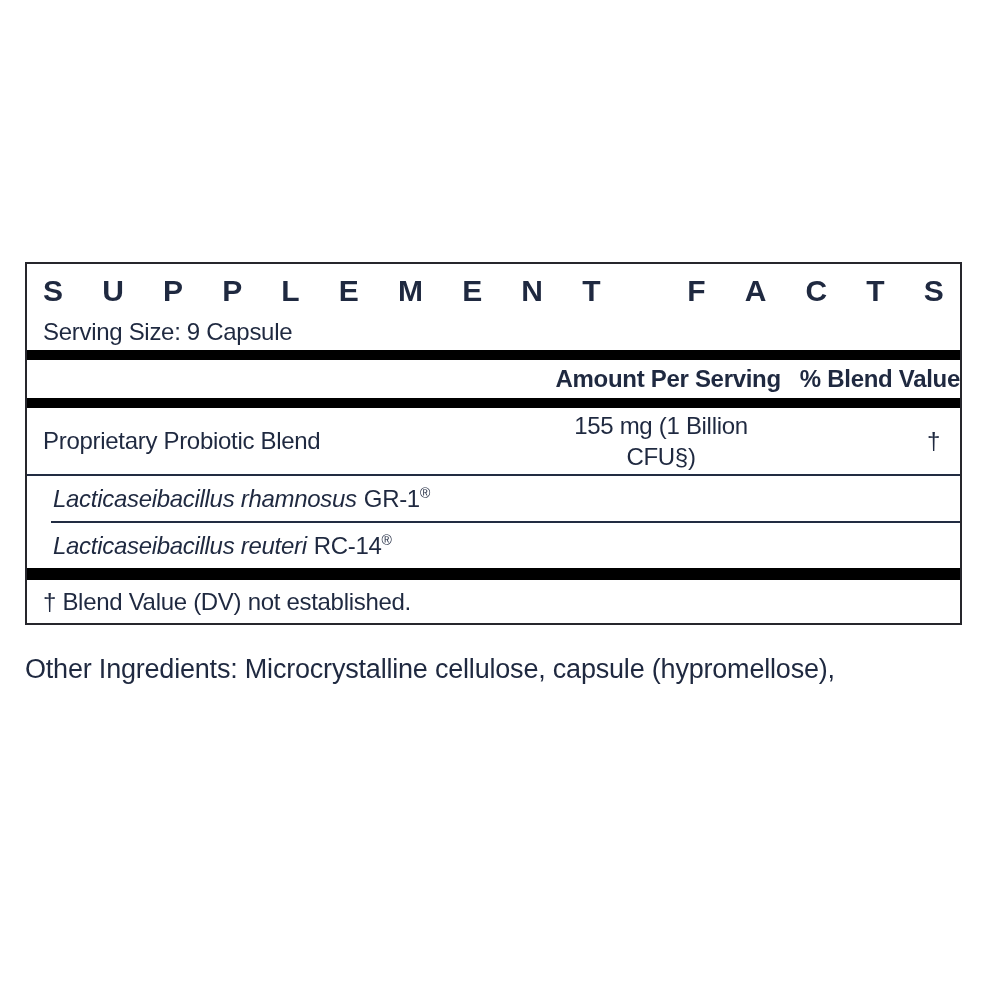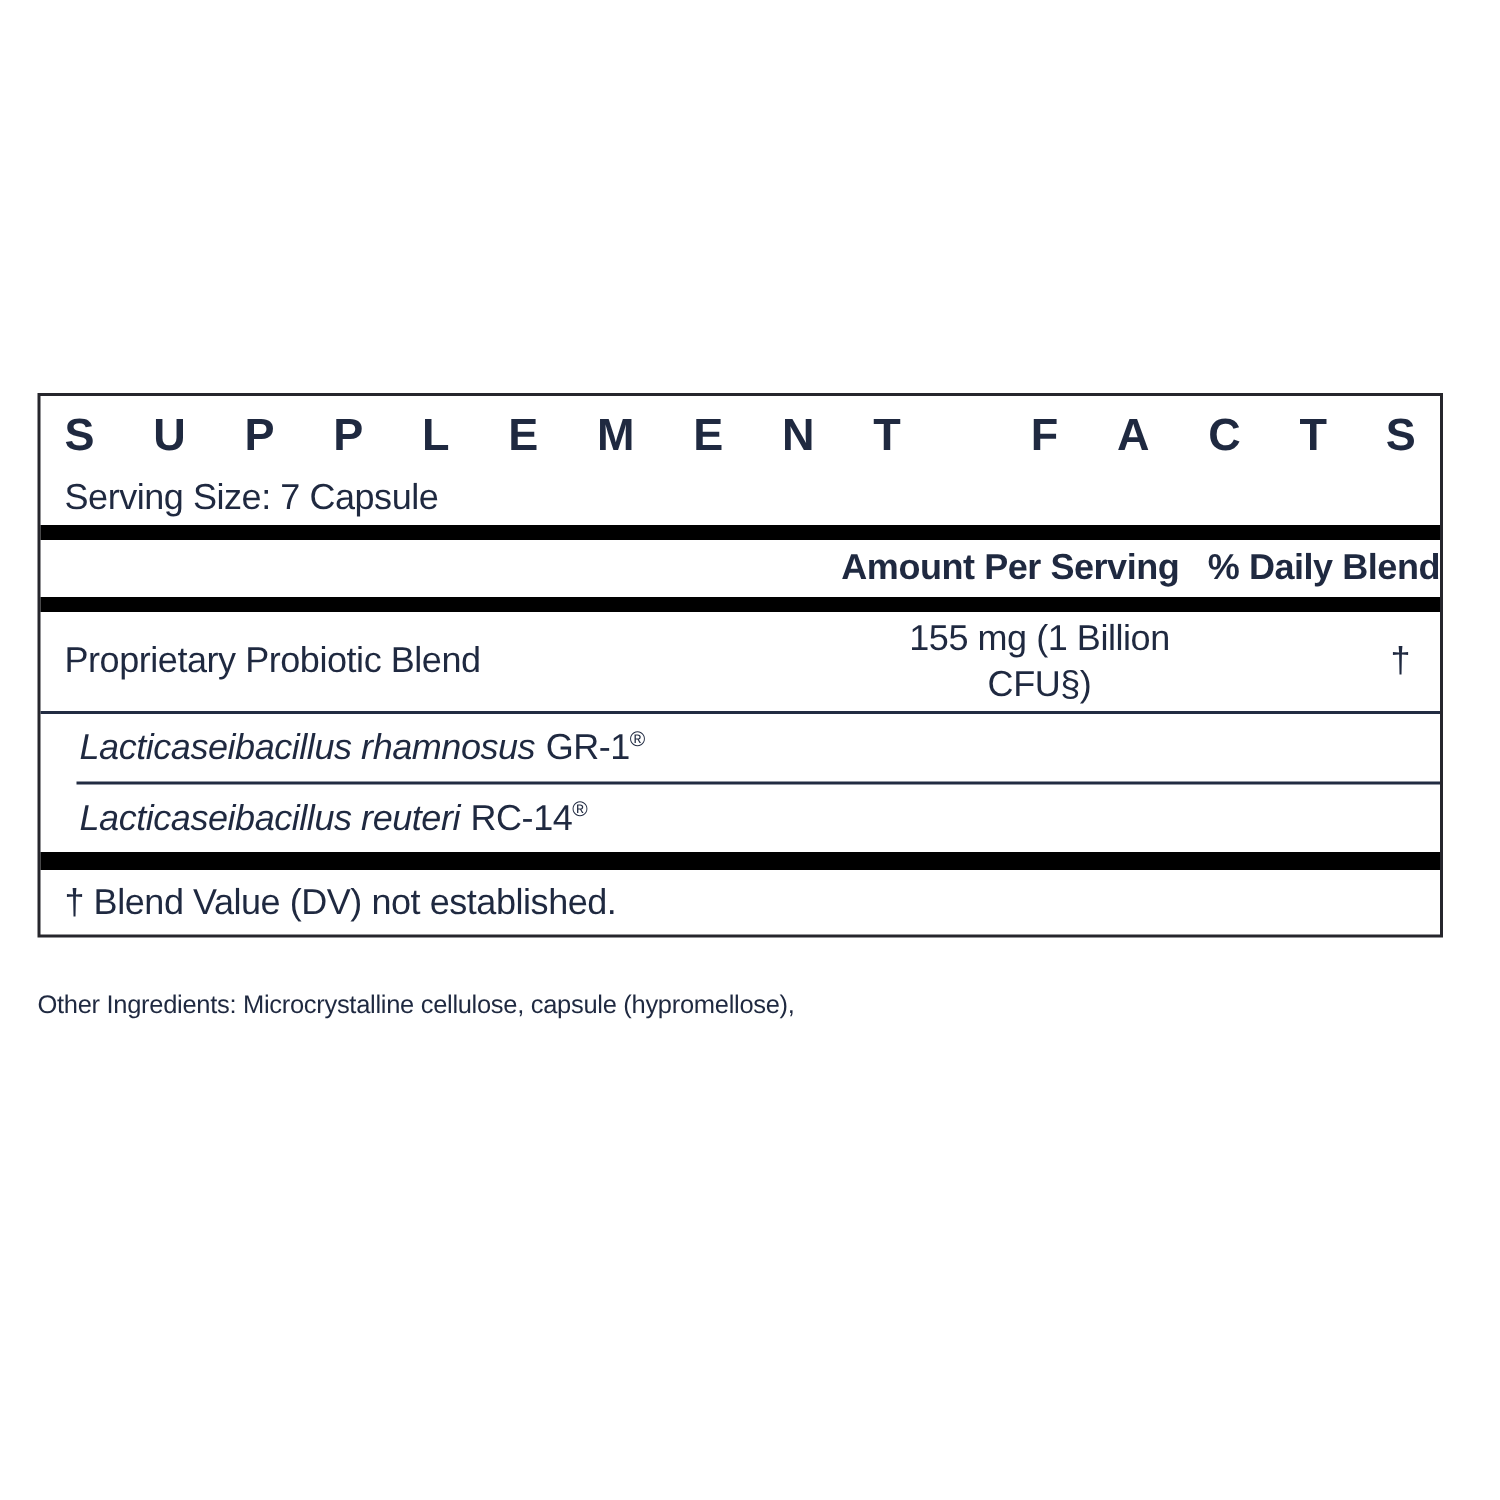--- a/index.html
+++ b/index.html
@@ -63,20 +63,21 @@
     padding: 0 0;
     font-size: 24px;
     font-weight: bold;
     letter-spacing: -0.3px;
   }
   .row {
     display: flex;
     align-items: center;
     font-size: 24px;
     letter-spacing: -0.3px;
+    gap: 32px;
   }
   .blend-row {
     height: 66px;
     padding-left: 16px;
   }
   .blend-name { flex: 1; }
   .blend-amount {
     width: 320px;
     display: flex;
     flex-direction: column;
@@ -112,21 +113,21 @@
     align-items: center;
     padding-left: 16px;
     font-size: 24px;
     letter-spacing: -0.3px;
   }
   .other-ingredients {
     position: absolute;
     left: 25px;
     top: 651px;
     margin: 0;
-    font-size: 17px;
+    font-size: 27px;
     line-height: 37px;
     letter-spacing: -0.2px;
     color: #1f2940;
     text-align: center;
   }
   .oi-line {
     display: block;
     white-space: nowrap;
   }
 </style>
@@ -149,27 +150,27 @@
         <span>N</span>
         <span>T</span>
         <span>&nbsp;</span>
         <span>F</span>
         <span>A</span>
         <span>C</span>
         <span>T</span>
         <span>S</span>
       </div>
 
-    <div class="serving-size">Serving Size: 7 Capsule</div>
+    <div class="serving-size">Serving Size: 9 Capsule</div>
 
     <div class="bar"></div>
 
     <div class="col-header">
       <span>Amount Per Serving</span>
-      <span>% Daily Blend</span>
+      <span>% Blend Value</span>
     </div>
 
     <div class="bar"></div>
 
     <div class="row blend-row">
       <span class="blend-name">Proprietary Probiotic Blend</span>
       <span class="blend-amount">
         <span>155 mg (1 Billion</span>
         <span>CFU§)</span>
       </span>

